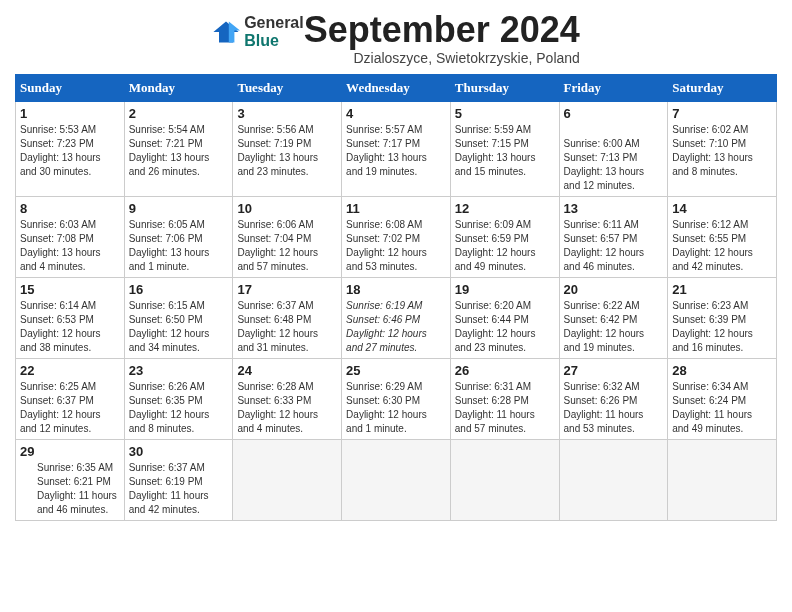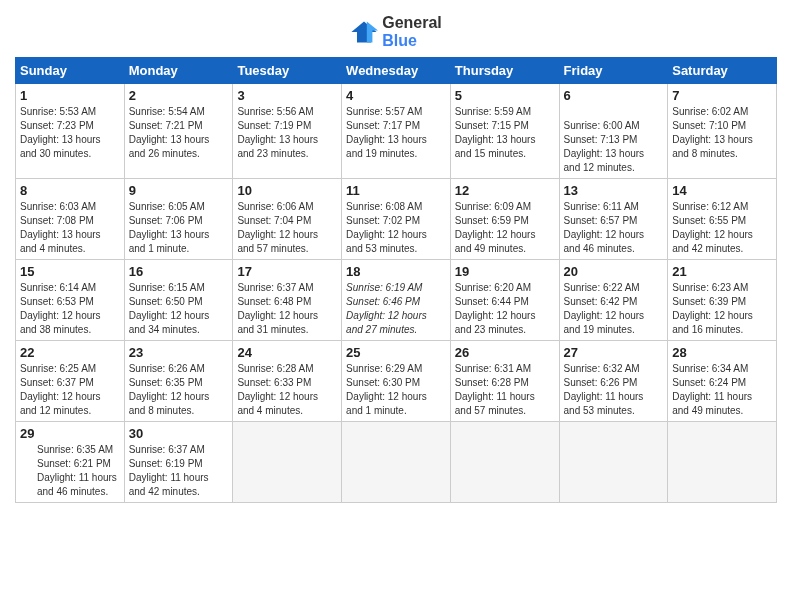--- a/index.html
+++ b/index.html
@@ -31,21 +31,21 @@
       line-height: 1.1;
     }
     .logo-general {
       font-size: 16px;
       font-weight: bold;
       color: #333;
     }
     .logo-blue {
       font-size: 16px;
       font-weight: bold;
-      color: #3b82f6;
+      color: #0f766e;
     }
     .logo-icon {
       width: 28px;
       height: 28px;
       margin-right: 4px;
     }
     .title-block {
       text-align: right;
     }
     .month-title {
@@ -64,20 +64,21 @@
       table-layout: fixed;
     }
     thead tr th {
       background-color: #1565c0;
       color: #fff;
       font-size: 13px;
       font-weight: bold;
       padding: 5px 4px;
       text-align: left;
       border: 1px solid #1565c0;
+      font-family: Liberation Serif, serif;
     }
     tbody tr td {
       border: 1px solid #ccc;
       vertical-align: top;
       padding: 4px 4px 3px 4px;
       font-size: 10px;
       color: #333;
       height: 78px;
       background: #fff;
     }
@@ -106,20 +107,24 @@
       <svg class="logo-icon" viewBox="0 0 40 40">
         <rect width="40" height="40" fill="white"></rect>
         <polygon points="20,5 38,20 30,20 30,35 10,35 10,20 2,20" fill="#1565c0"></polygon>
         <polygon points="24,5 40,18 32,18 32,35 24,35" fill="#42a5f5"></polygon>
       </svg>
       <div class="logo-text">
         <span class="logo-general">General</span>
         <span class="logo-blue">Blue</span>
       </div>
     </div>
+    <div class="title-block">
+      <div class="month-title">September 2024</div>
+      <div class="subtitle">Dzialoszyce, Swietokrzyskie, Poland</div>
+    </div>
   </div>
 
   <table>
     <thead>
       <tr>
         <th>Sunday</th>
         <th>Monday</th>
         <th>Tuesday</th>
         <th>Wednesday</th>
         <th>Thursday</th>

